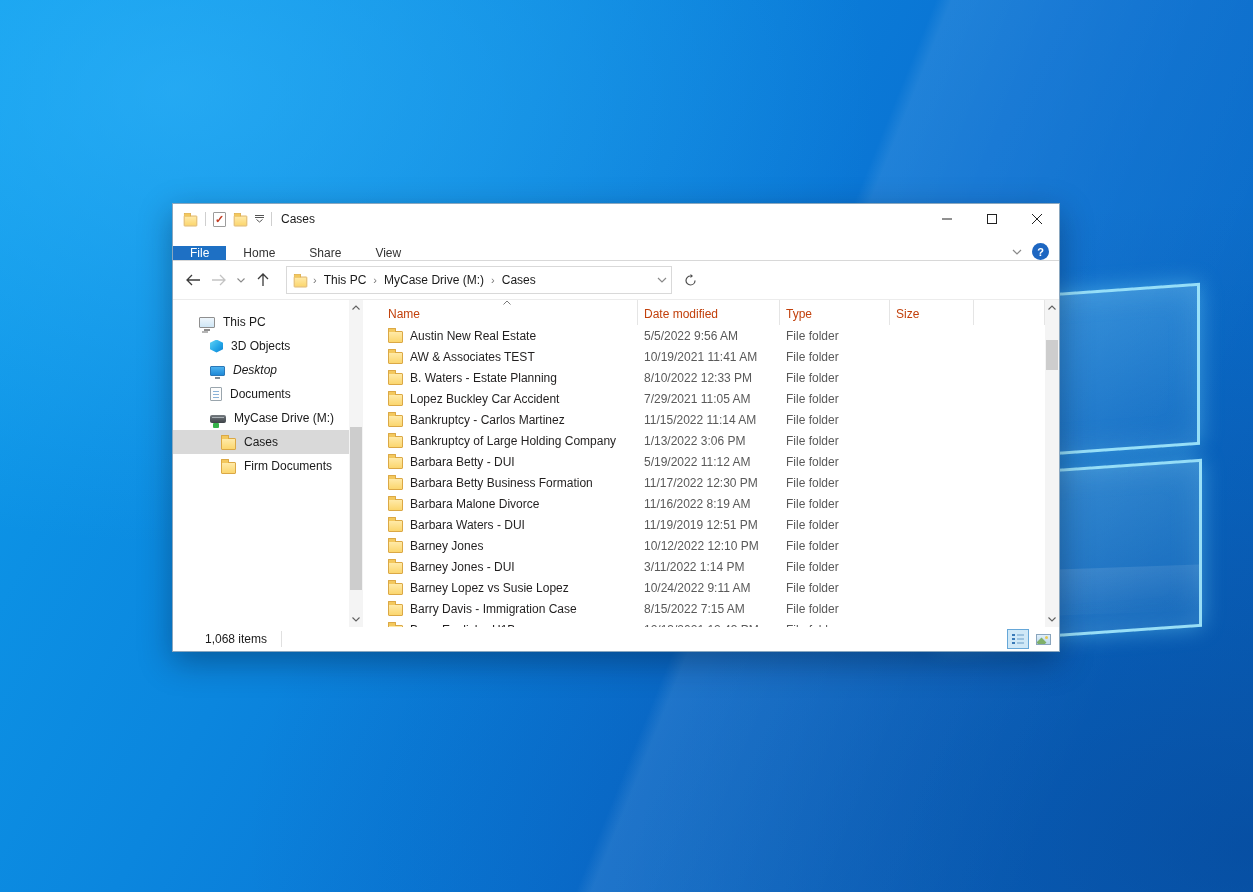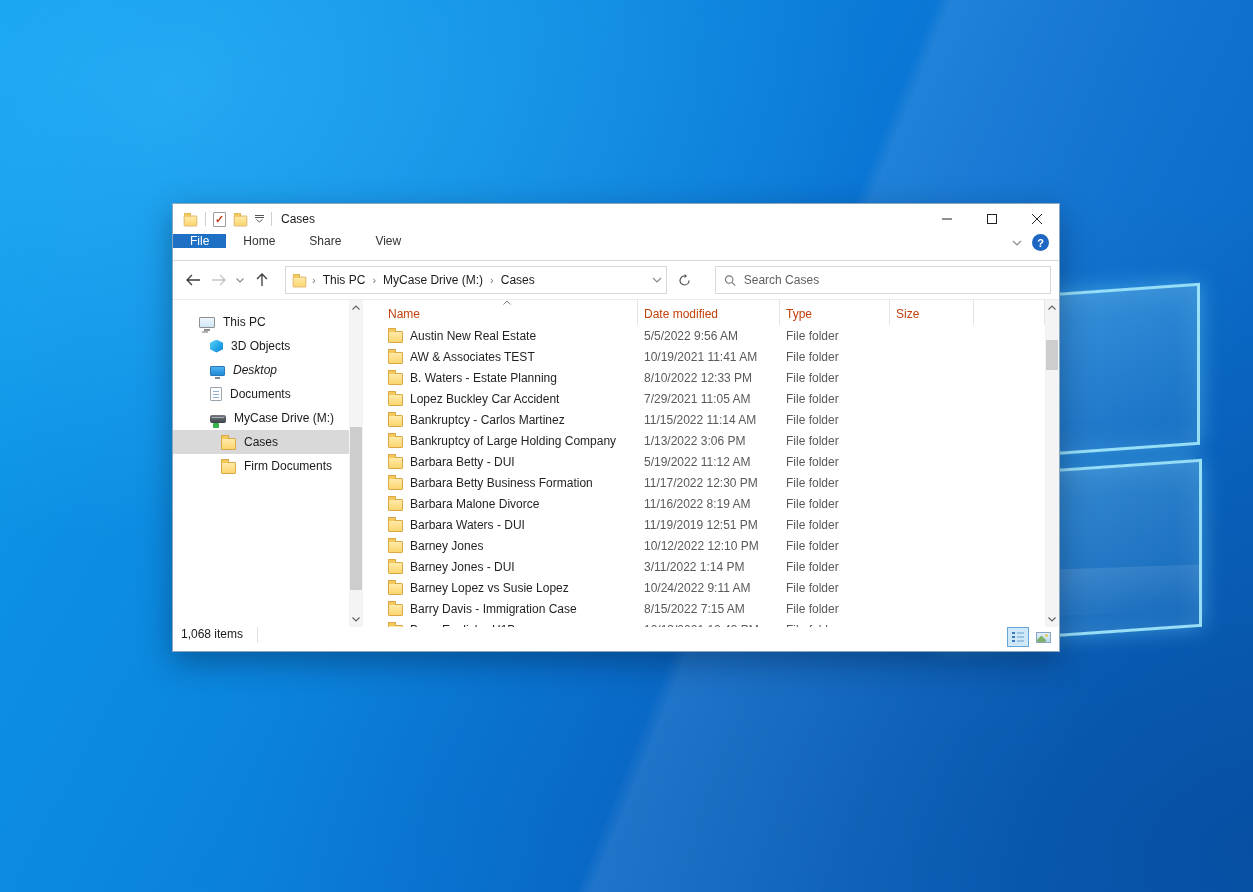--- a/index.html
+++ b/index.html
@@ -60,21 +60,21 @@
     clip-path:polygon(50% 0, 100% 25%, 100% 75%, 50% 100%, 0 75%, 0 25%); }
   .icon-documents { width:12px; height:14px; background:#fdfdfd; border:1px solid #9aa5ad; border-radius:1px;
     padding:3px 2px 0; display:flex; flex-direction:column; gap:2px; }
   .icon-documents i { display:block; height:1px; background:#8ab2d8; }
   .icon-drive { width:16px; height:8px; border-radius:2px; background:linear-gradient(#757b80,#3c4247);
     position:relative; margin-top:2px; }
   .icon-drive::before { content:""; position:absolute; top:2px; left:2px; right:2px; height:1px; background:#aab1b6; }
   .icon-drive::after { content:""; position:absolute; left:3px; bottom:-5px; width:6px; height:5px; background:#35b24a; border-radius:1px; }
 
   
-  .tabbar { height:27px; display:flex; align-items:flex-start; border-bottom:1px solid #d8d8d8; flex:0 0 auto; }
+  .tabbar { height:27px; display:flex; align-items:flex-end; border-bottom:1px solid #d8d8d8; flex:0 0 auto; }
   .tab { padding:0 17px; display:flex; align-items:center; color:#333; }
   .tab.active { background:var(--accent); color:#fff; }
   .tabbar-right { margin-left:auto; display:flex; align-items:center; gap:10px; padding-right:10px; }
 
   
   .toolbar { height:38px; display:flex; align-items:center; padding:0 8px; flex:0 0 auto; gap:2px; }
   .nav-btn { width:24px; height:24px; border:none; background:none; display:flex; align-items:center; justify-content:center; }
   .addressbar { margin-left:9px; width:386px; height:28px; border:1px solid #d9d9d9; display:flex; align-items:center; padding:0 4px 0 6px; }
   .crumbs { display:flex; align-items:center; gap:2px; flex:1; overflow:hidden; white-space:nowrap; }
   .crumb { padding:2px 4px; color:#1a1a1a; }
@@ -102,21 +102,21 @@
   .hcell { position:relative; display:flex; align-items:flex-end; padding:0 8px 4px 6px; border-right:1px solid #e5e5e5; }
   .hcell:first-child { padding-left:12px; }
   .sort-caret { position:absolute; top:0; left:50%; transform:translateX(-50%); color:#7a7a7a; }
   .lrows { flex:1; overflow:hidden; }
   .lrow { display:grid; grid-template-columns:262px 142px 110px 84px 1fr; height:21px; align-items:center; }
   .cell-name { display:flex; align-items:center; gap:7px; padding-left:12px; overflow:hidden; white-space:nowrap; color:#211f1f; }
   .cell-name .icon-folder { flex:0 0 auto; }
   .cell-dim { color:#595959; padding-left:6px; white-space:nowrap; overflow:hidden; }
 
   
-  .statusbar { height:24px; flex:0 0 auto; display:flex; align-items:flex-start; padding-left:8px; font-size:12px; }
+  .statusbar { height:24px; flex:0 0 auto; display:flex; align-items:center; padding-left:32px; font-size:12px; }
   .statusbar .vsep { width:1px; height:16px; background:#e0e0e0; margin-left:14px; }
   .view-toggles { margin-left:auto; display:flex; align-items:center; gap:3px; padding-right:5px; }
   .vt-btn { width:22px; height:20px; border:1px solid transparent; background:none; display:flex; align-items:center; justify-content:center; }
   .vt-btn.selected { background:#cfe8f7; border-color:#66a7d8; }
   .icon-details-view { display:flex; flex-direction:column; gap:2px; }
   .icon-details-view i { display:block; width:12px; height:2px;
     background:linear-gradient(90deg,#3a7ab8 0 3px, transparent 3px 5px, #9cc3e0 5px 100%); }
   .icon-thumb-view { width:15px; height:11px; border:1px solid #8aa5bd; background:linear-gradient(#dfeefa,#bcd8ec); position:relative; overflow:hidden; }
   .icon-thumb-view::after { content:""; position:absolute; left:1px; bottom:-2px; width:7px; height:7px; background:#7fb069; transform:rotate(45deg); }
   .icon-thumb-view::before { content:""; position:absolute; right:2px; top:1px; width:3px; height:3px; border-radius:50%; background:#e8c94f; }
@@ -230,27 +230,20 @@
           <path d="M1 1 L5 5 L9 1" fill="none" stroke="#8a8a8a" stroke-width="1.2"></path>
         </svg>
     </div>
     <button class="refresh-btn">
       <svg class="gl" width="13" height="13" viewBox="0 0 13 13">
           <path d="M11 6.5 A4.5 4.5 0 1 1 6.5 2" fill="none" stroke="#4a4a4a" stroke-width="1.2"></path>
           <path d="M6.5 0 L9 2 L6.5 4 Z" fill="#4a4a4a"></path>
         </svg>
     </button>
 
-    <div class="searchbox">
-      <svg class="gl" width="13" height="13" viewBox="0 0 13 13">
-          <circle cx="5.5" cy="5.5" r="4" fill="none" stroke="#767676" stroke-width="1.2"></circle>
-          <line x1="8.6" y1="8.6" x2="12" y2="12" stroke="#767676" stroke-width="1.2"></line>
-        </svg>
-      <input type="text" placeholder="Search Cases" style="">
-    </div>
   </div>
 
   <div class="content">
 
     <div class="sidebar">
         <div class="tree-item" style="padding-left: 26px;">
           <span class="icon-computer"></span>
           <span class="tree-label">This PC</span>
         </div>
         <div class="tree-item" style="padding-left: 37px;">

